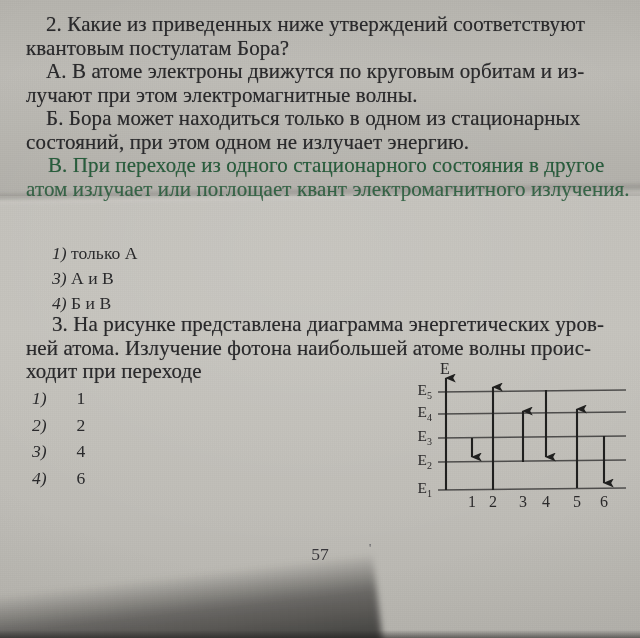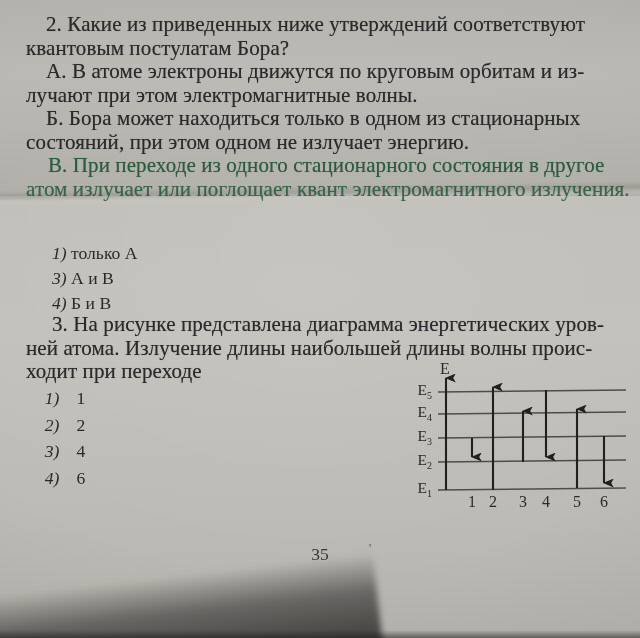--- a/index.html
+++ b/index.html
@@ -99,21 +99,21 @@
   #q2 { left: 26px; top: 13px; }
   #q2 .ln:nth-child(1) { padding-left: 20px; }
   #q2 .ln:nth-child(3) { padding-left: 20px; }
   #q2 .ln:nth-child(5) { padding-left: 20px; }
   #q2 .ln:nth-child(7) { padding-left: 22px; }
 
   #q2-options { left: 52px; top: 193px; margin-top: 48px; }
   #q3 { left: 26px; top: 313px; }
   #q3 .ln:nth-child(1) { padding-left: 26px; }
   #q3-options { left: 32px; top: 385px; }
-  #q3-options .opt { line-height: 26.5px; text-align: center; }
+  #q3-options .opt { line-height: 26.5px; }
   #q3-options .num { display: inline-block; width: 40px; }
 
   #pagenum {
     position: absolute;
     left: 0; right: 0;
     top: 544px;
     text-align: center;
     font-size: 17.5px;
     color: #37363a;
   }
@@ -170,21 +170,21 @@
         <span>А и В</span>
       </div>
       <div class="opt">
         <span class="num">4)</span>
         <span>Б и В</span>
       </div>
     </div>
 
     <div class="blk" id="q3">
       <div class="ln">3. На рисунке представлена диаграмма энергетических уров-</div>
-      <div class="ln">ней атома. Излучение длины наибольшей длины волны проис-</div>
+      <div class="ln">ней атома. Излучение фотона наибольшей атоме волны проис-</div>
       <div class="ln">ходит при переходе</div>
     </div>
 
     <div class="blk" id="q3-options">
       <div class="opt">
         <span class="num">1)</span>
         <span>1</span>
       </div>
       <div class="opt">
         <span class="num">2)</span>
@@ -247,19 +247,19 @@
           <text x="68" y="145">1</text>
           <text x="89" y="145">2</text>
           <text x="119" y="145">3</text>
           <text x="142" y="145">4</text>
           <text x="173" y="145">5</text>
           <text x="200" y="145">6</text>
         </g>
       </svg>
     </div>
 
-    <div id="pagenum">35</div>
+    <div id="pagenum">57</div>
     <div id="tickmark">'</div>
   </div>
 
   <div id="corner-shadow"></div>
   <div id="bottom-dark"></div>
 </div>
 
 </body></html>

